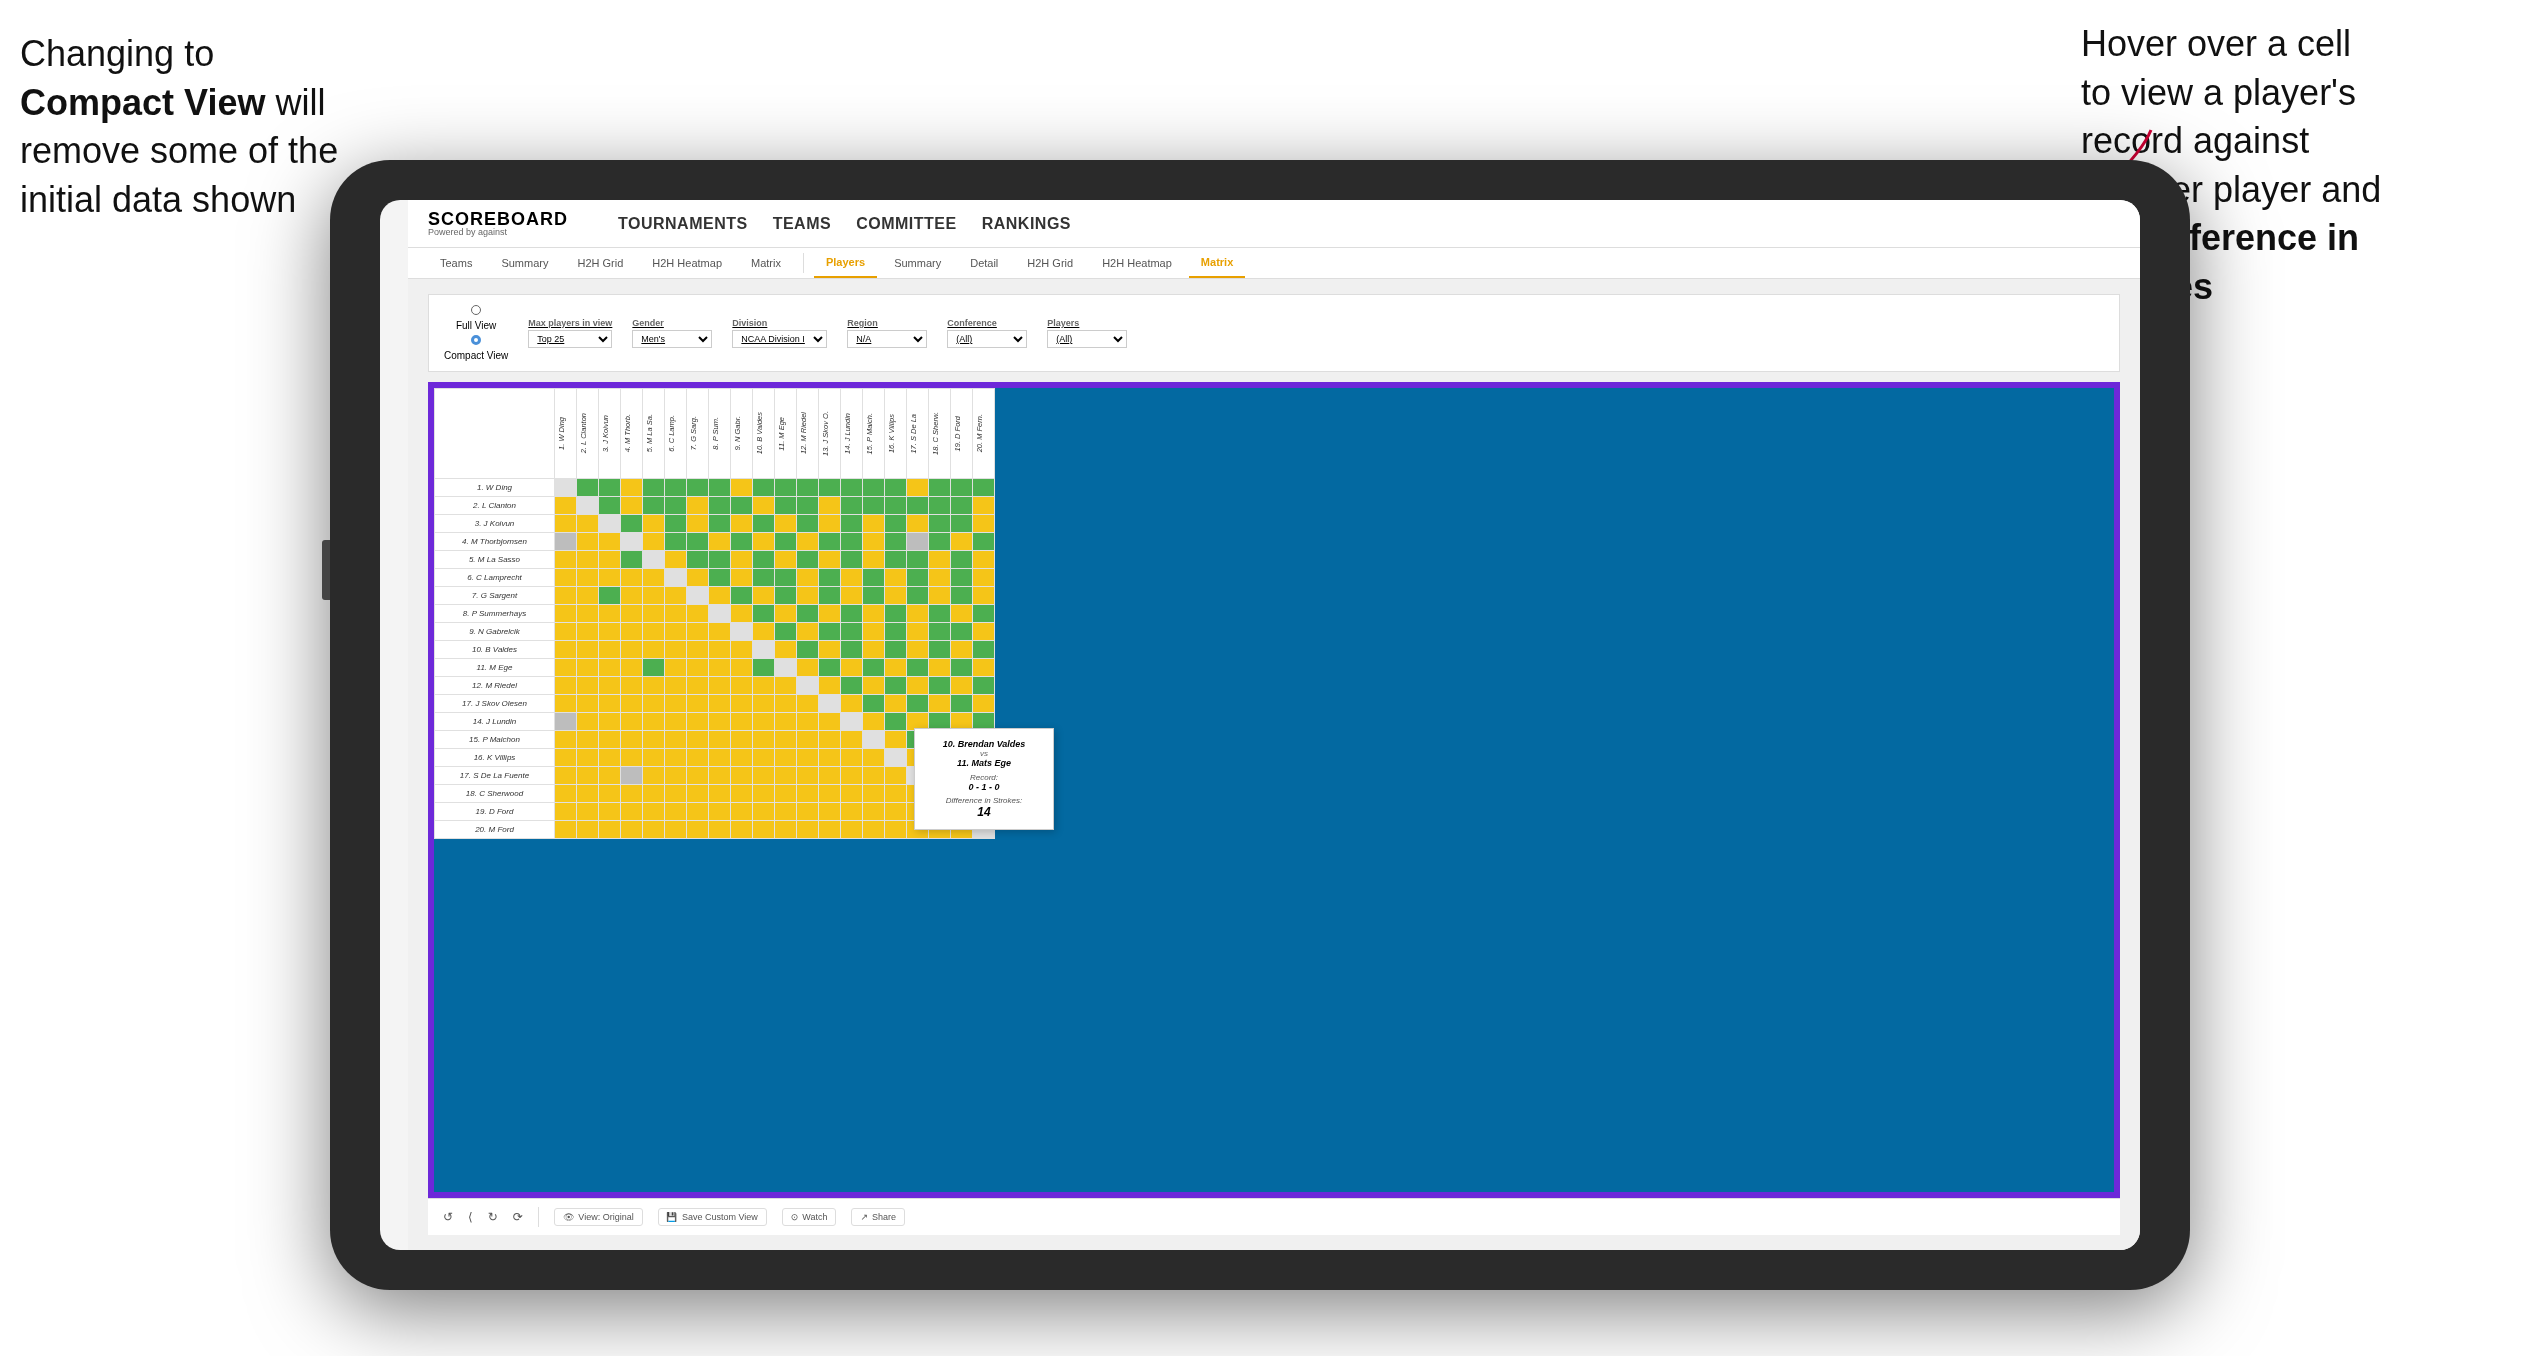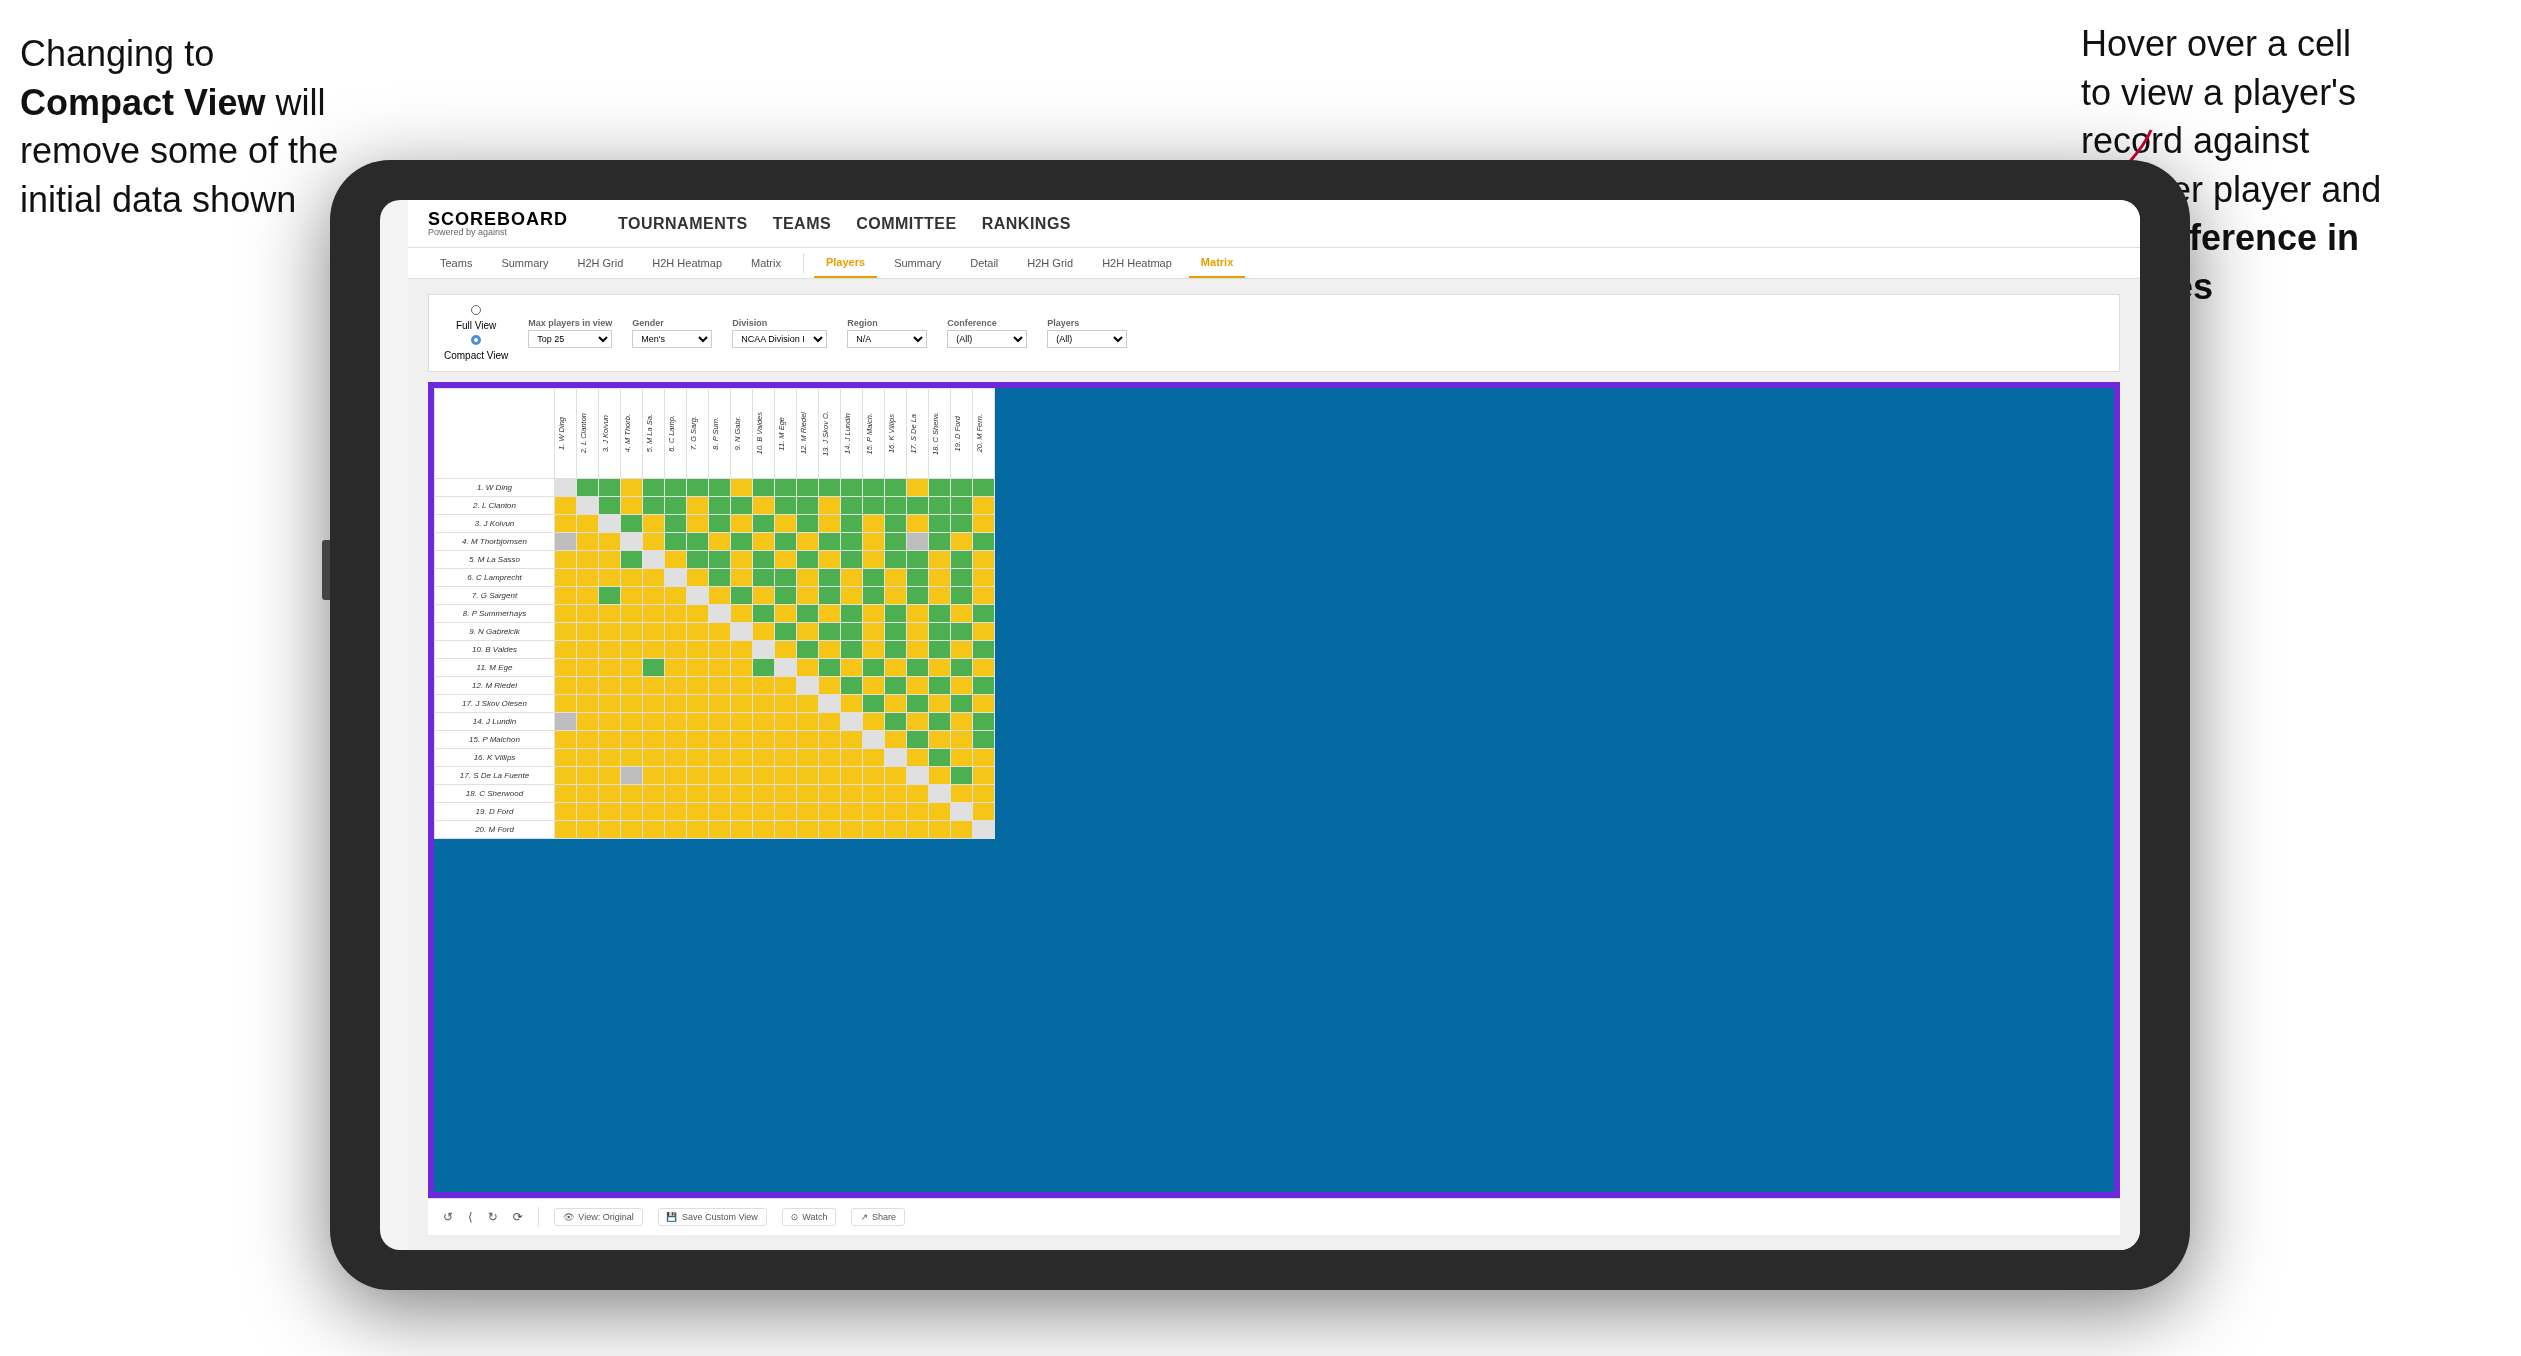--- a/index.html
+++ b/index.html
@@ -184,20 +184,21 @@
     }
     .radio-circle.selected {
       border: 3px solid #4a90d9;
       background: #fff;
     }
 
     .filter-group {
       display: flex;
       flex-direction: column;
       gap: 2px;
+      text-decoration: underline;
     }
     .filter-label {
       font-size: 9px;
       color: #666;
       font-weight: 600;
     }
     .filter-select {
       font-size: 9px;
       border: 1px solid #ccc;
       padding: 2px 4px;
@@ -1032,20 +1033,29 @@
                 <td class="data-cell cell-yellow"></td>
                 <td class="data-cell cell-yellow"></td>
                 <td class="data-cell cell-yellow"></td>
                 <td class="data-cell cell-yellow"></td>
                 <td class="data-cell cell-yellow"></td>
                 <td class="data-cell cell-diag"></td>
               </tr>
             </tbody>
           </table>
 
+          <div class="tooltip-popup">
+            <div class="tooltip-player1">10. Brendan Valdes</div>
+            <div class="tooltip-vs">vs</div>
+            <div class="tooltip-player2">11. Mats Ege</div>
+            <div class="tooltip-record-label">Record:</div>
+            <div class="tooltip-record">0 - 1 - 0</div>
+            <div class="tooltip-diff-label">Difference in Strokes:</div>
+            <div class="tooltip-diff-value">14</div>
+          </div>
         </div>
 
         <div class="bottom-toolbar">
           <span style="font-size:12px;cursor:pointer;">↺</span>
           <span style="font-size:12px;cursor:pointer;">⟨</span>
           <span style="font-size:12px;cursor:pointer;">↻</span>
           <span style="font-size:12px;cursor:pointer;">⟳</span>
           <div class="toolbar-sep"></div>
           <div class="toolbar-btn">
             <span>👁</span>

